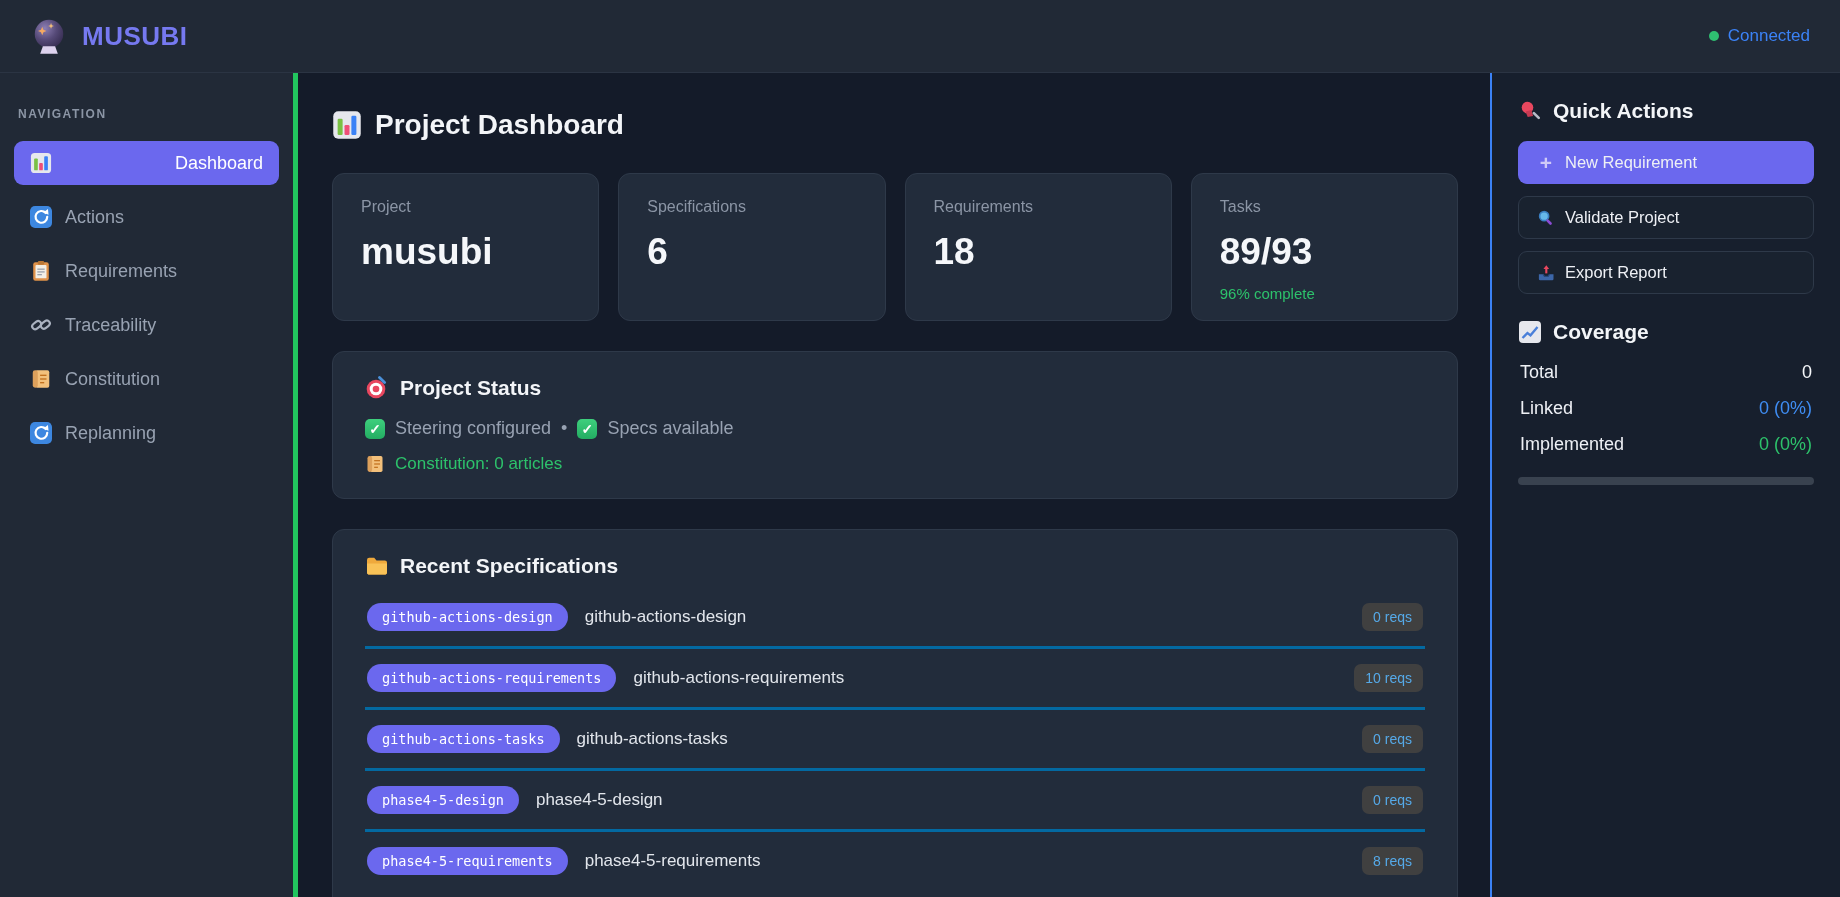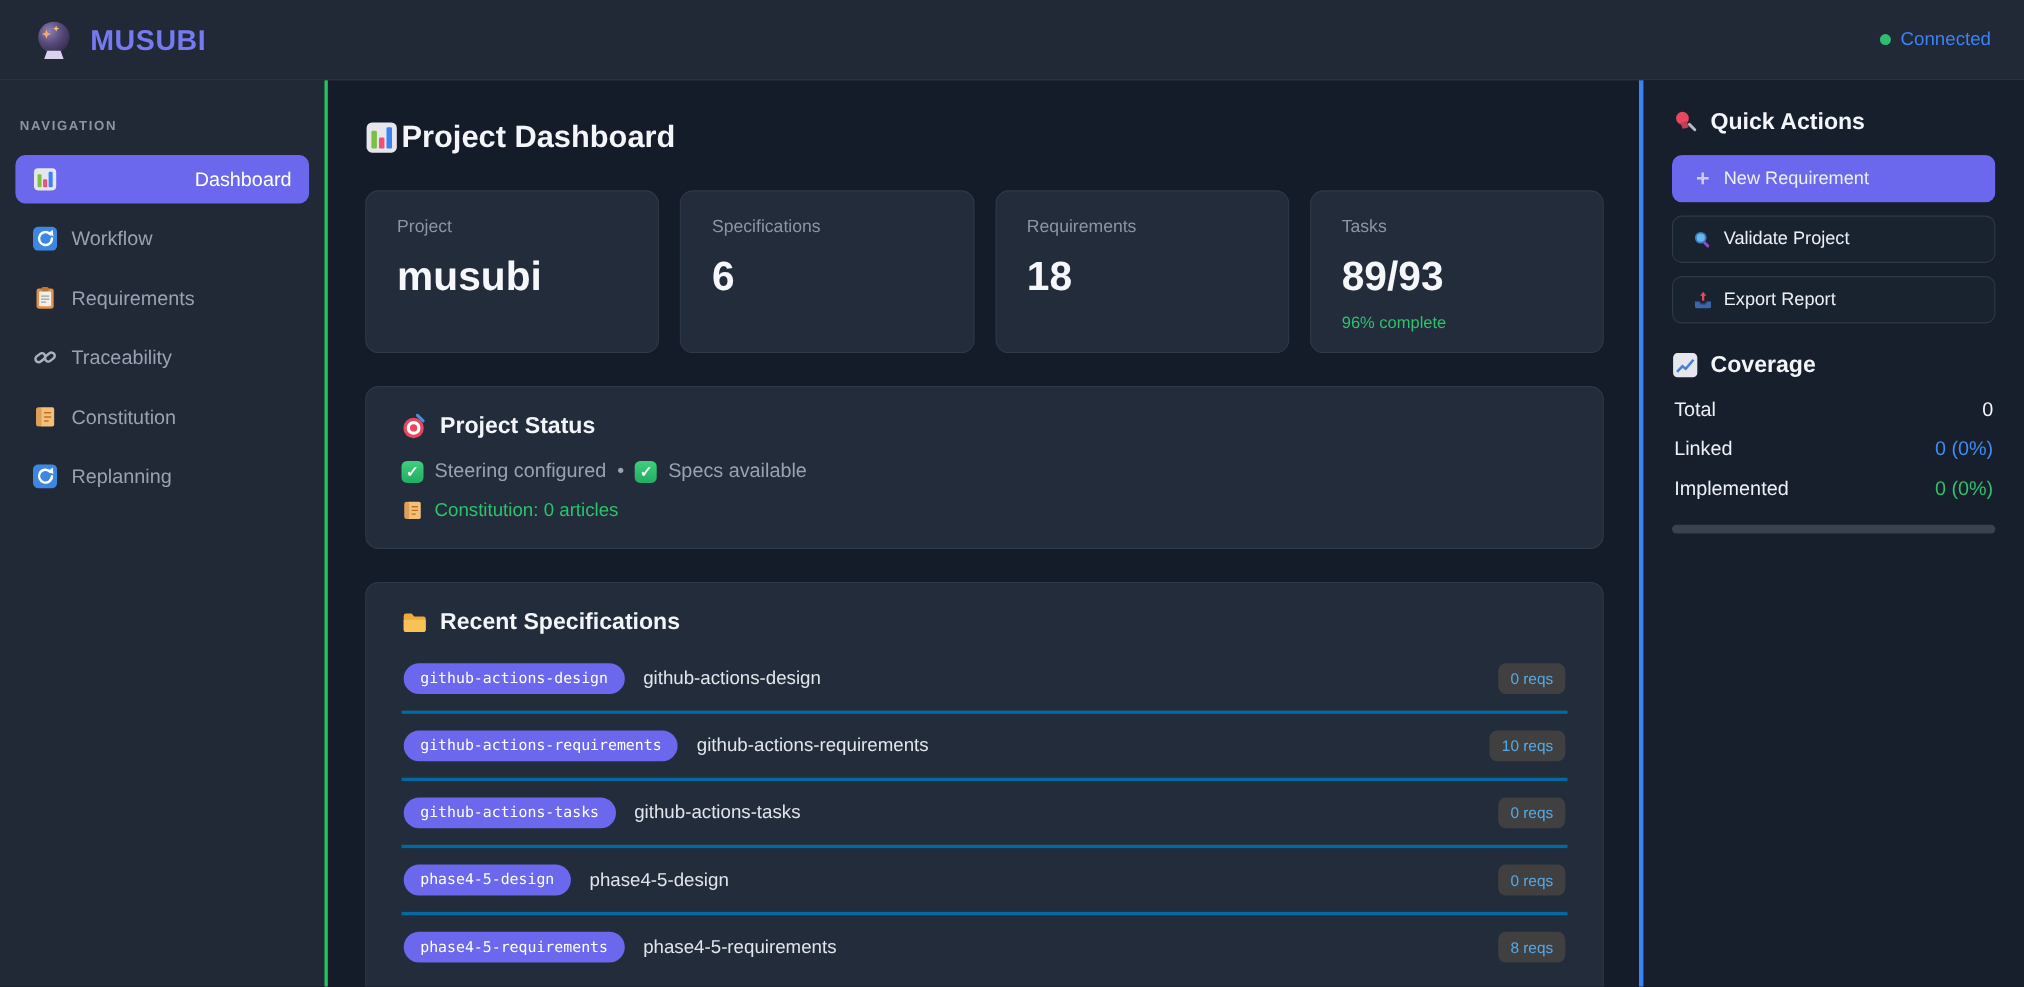--- a/index.html
+++ b/index.html
@@ -15,38 +15,38 @@
   }
   .logo-wrap { display:flex; align-items:center; gap:14px; }
   .logo-ball { width:38px; height:38px; }
   .app-name { font-size:26px; font-weight:bold; color:#7679f0; letter-spacing:.5px; }
   .header-right { margin-left:auto; display:flex; align-items:center; gap:9px; color:#3b82f6; font-size:17px; }
   .green-dot { width:10px; height:10px; border-radius:50%; background:#2fbf71; display:inline-block; }
 
   
   .shell { display:flex; height:824px; }
   .sidebar {
-    width:298px; background:#212936; border-right:3px solid #22c55e;
+    width:298px; background:#212936; border-right:5px solid #22c55e;
     padding:26px 14px; flex-shrink:0;
   }
   .nav-section-label {
     font-size:12px; font-weight:bold; letter-spacing:1.5px; color:#8b95a5;
     margin:8px 2px 20px 4px;
   }
   .nav-item {
     display:flex; align-items:center; gap:13px;
     padding:11px 16px; margin-bottom:10px; border-radius:9px;
     font-size:18px; color:#98a2b2; cursor:pointer;
   }
   .nav-item.active { background:#6b68ee; color:#ffffff;justify-content:space-between; }
   .nav-icon { width:22px; height:22px; flex-shrink:0; }
 
   .main { flex:1; padding:28px 32px 0 34px; overflow:hidden; }
   .page-title {
-    display:flex; align-items:center; gap:3px;
+    display:flex; align-items:center; gap:13px;
     font-size:28px; font-weight:bold; color:#f3f5f8; margin:8px 0 32px 0;
   }
   .page-title-icon { width:30px; height:30px; }
 
   .stats { display:grid; grid-template-columns:repeat(4,1fr); gap:19px; }
   .card {
     background:#222c3b; border:1px solid #2e3949; border-radius:12px;
   }
   .stat-card { padding:24px 28px; height:148px; }
   .stat-label { font-size:16px; color:#8b95a5; margin-bottom:15px; }
@@ -89,21 +89,21 @@
   }
   .spec-name { margin-left:17px; font-size:17px; color:#e2e6ec; }
   .spec-reqs {
     margin-left:auto; background:#404040; color:#55a9e8;
     font-size:14px; padding:6px 11px; border-radius:7px; white-space:nowrap;
   }
   .spec-list { margin-top:10px; }
 
   
   .rightbar {
-    width:350px; flex-shrink:0; background:#171f2d; border-left:4px solid #3b82f6;
+    width:350px; flex-shrink:0; background:#171f2d; border-left:2px solid #3b82f6;
     padding:26px 26px;
   }
   .right-title {
     display:flex; align-items:center; gap:11px;
     font-size:21px; font-weight:bold; color:#f3f5f8; margin-bottom:18px;
   }
   .action-btn {
     width:100%; display:flex; align-items:center; gap:10px;
     padding:11px 18px; margin-bottom:12px; border-radius:9px;
     font-size:16.5px; font-family:"Liberation Sans", sans-serif;
@@ -230,21 +230,21 @@
     <div class="nav-item active">
       <svg class="nav-icon" viewBox="0 0 24 24">
           <use href="#i-barchart"></use>
         </svg>
       <span>Dashboard</span>
     </div>
     <div class="nav-item">
       <svg class="nav-icon" viewBox="0 0 24 24">
           <use href="#i-refresh"></use>
         </svg>
-      <span>Workflow</span>
+      <span>Actions</span>
     </div>
     <div class="nav-item">
       <svg class="nav-icon" viewBox="0 0 24 24">
           <use href="#i-clipboard"></use>
         </svg>
       <span>Requirements</span>
     </div>
     <div class="nav-item">
       <svg class="nav-icon" viewBox="0 0 24 24">
           <use href="#i-link"></use>

